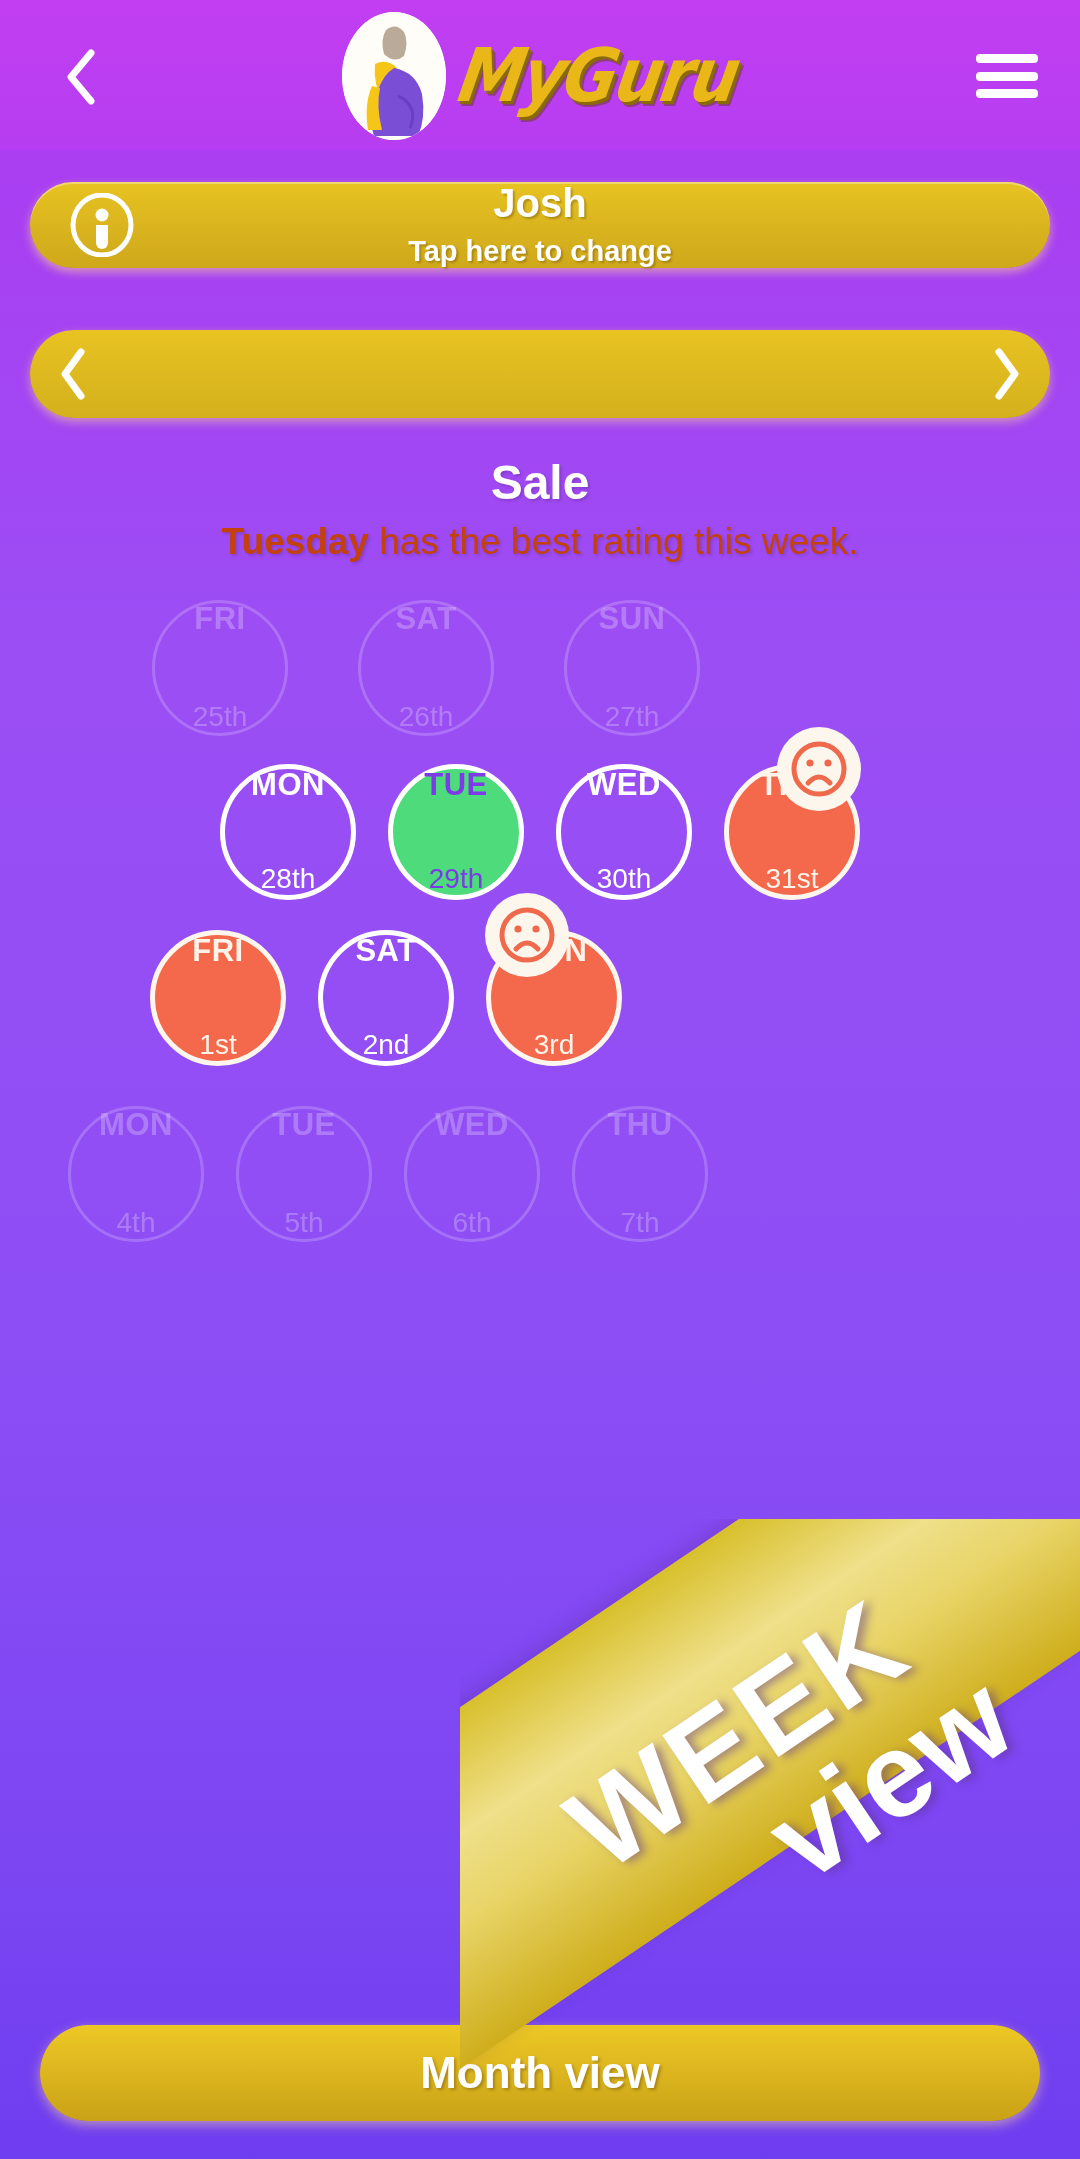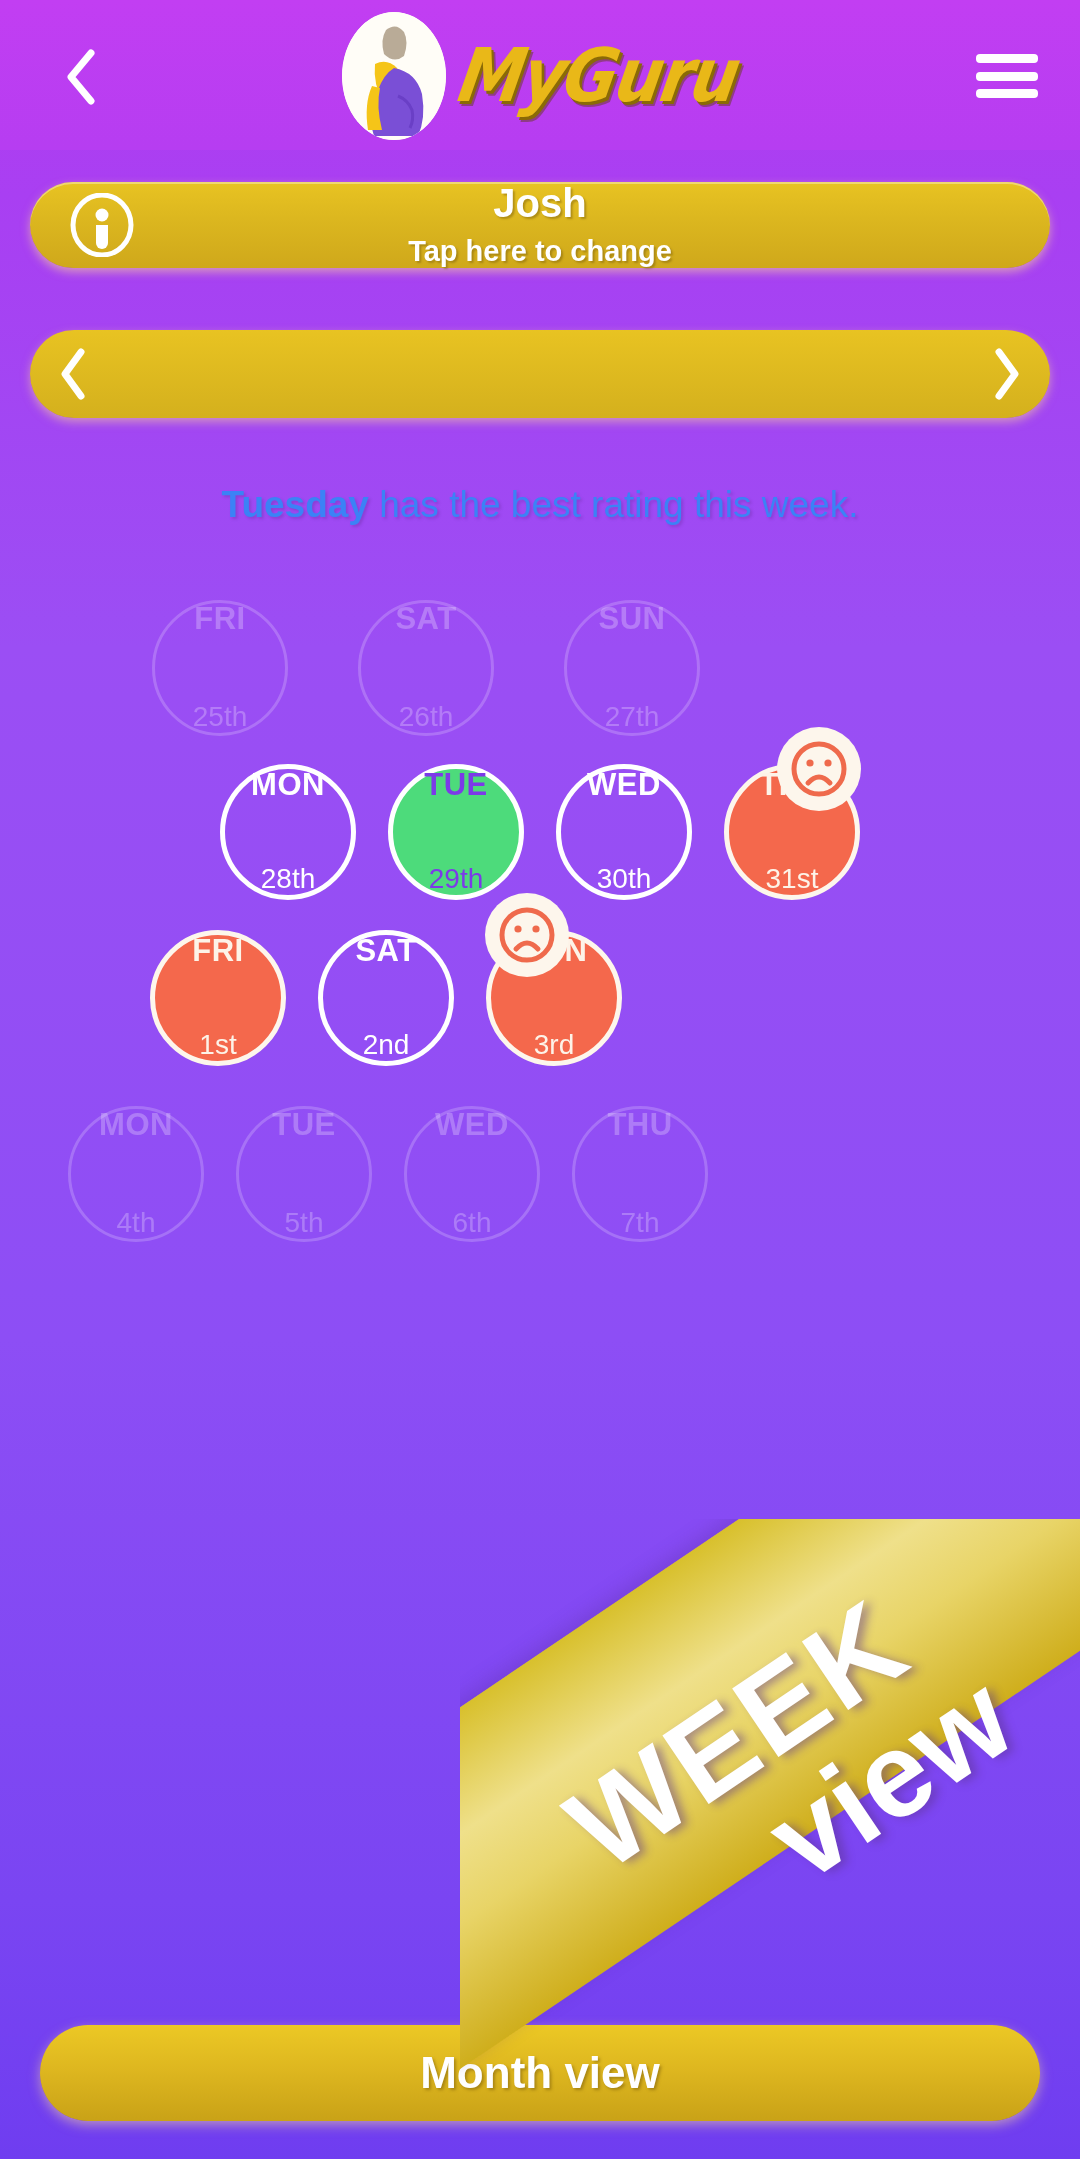--- a/index.html
+++ b/index.html
@@ -115,22 +115,22 @@
   
   .headline {
     position:absolute; left:0; top:455px; width:1080px;
     text-align:center;
   }
   .headline h1 {
     font-size:48px; font-weight:bold; color:#ffffff; line-height:1.15;
     text-shadow:2px 2px 3px rgba(90,40,140,.35);
   }
   .headline p {
-    margin-top:28px;
-    font-size:37px; color:#3b82f6; line-height:1.2;
+    margin-top:10px;
+    font-size:37px; color:#c2410c; line-height:1.2;
     text-shadow:2px 2px 3px rgba(90,40,140,.3);
   }
   .headline p b { font-weight:bold; }
 
   
   .calendar { position:absolute; left:0; top:600px; width:1080px; }
   .cal-row {
     display:flex; justify-content:center; align-items:center;
     height:auto;
   }
@@ -291,20 +291,21 @@
     </svg>
   </div>
   <div class="nav-arrow right">
     <svg viewBox="0 0 30 52">
       <polyline points="8,4 24,26 8,48" fill="none" stroke="#ffffff" stroke-width="7" stroke-linecap="round" stroke-linejoin="round"></polyline>
     </svg>
   </div>
 </div>
 
 <div class="headline">
+  <h1>Sale</h1>
   <p><b>Tuesday</b><span> has the best rating this week.</span></p>
 </div>
 
 <div class="calendar" id="calendar">
     <div class="cal-row dim-top">
       <div class="day dim">
         <div class="dow">FRI</div>
         <div class="dom">25th</div>
       </div>
       <div class="day dim">

